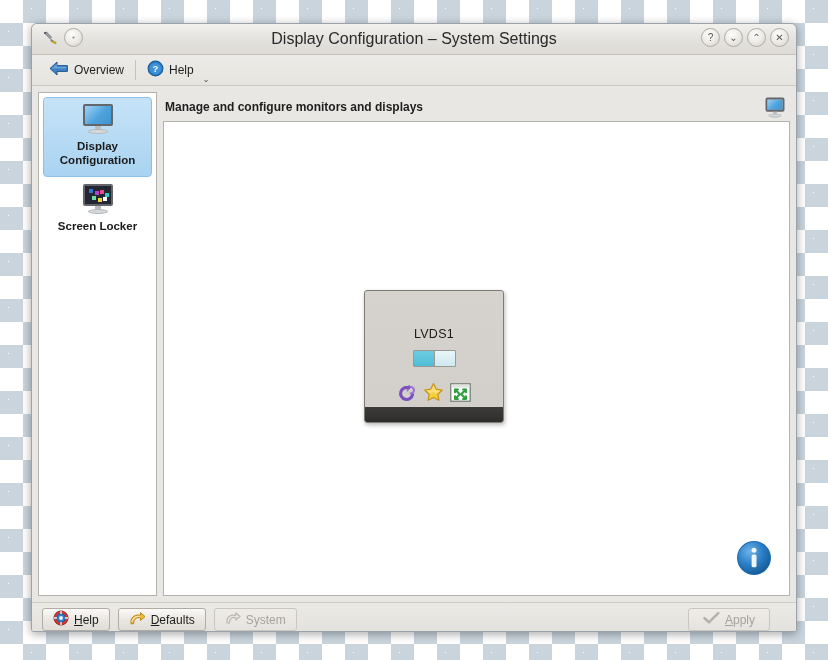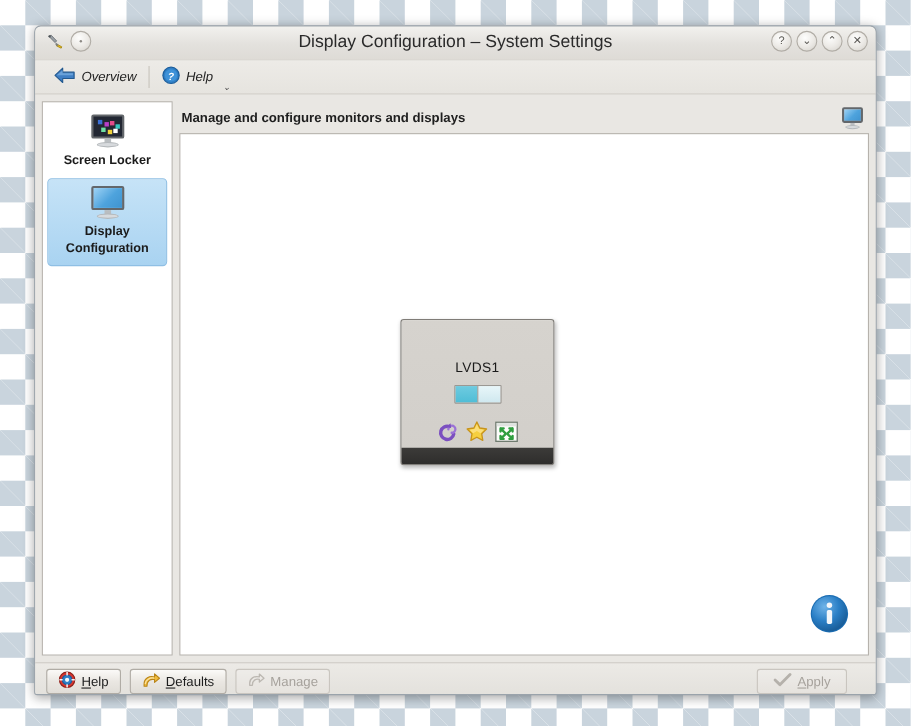--- a/index.html
+++ b/index.html
@@ -86,21 +86,20 @@
 
   
   .toolbar {
     position: relative;
     height: 30px;
     background: linear-gradient(to bottom, #edebe7 0%, #e6e4df 100%);
     border-bottom: 1px solid #ccc8c2;
     display: flex;
     align-items: center;
     padding-left: 10px;
-    font-style: italic;
   }
   .tool-item {
     display: flex;
     align-items: center;
     gap: 5px;
     padding: 2px 7px;
     border-radius: 3px;
     font-size: 12px;
     color: #1f1f1f;
   }
@@ -375,48 +374,48 @@
         </svg>
       </span>
       <span>Help</span>
     </div>
     <span class="chevron-small">⌄</span>
   </div>
 
   <div class="body-area">
 
     <div class="sidebar">
+
+      <div class="side-item selected">
+        <span class="mon">
+          <span class="screen"></span>
+            <span class="neck"></span>
+            <span class="foot"></span>
+        </span>
+        <span class="side-label">
+          <span>Display</span><br>
+          <span>Configuration</span>
+        </span>
+      </div>
 
       <div class="side-item">
         <span class="mon locker">
           <span class="screen">
             <span class="px" style="left:4px;  top:3px;  background:#3b6fd6;"></span>
             <span class="px" style="left:10px; top:5px;  background:#b93ec9;"></span>
             <span class="px" style="left:15px; top:4px;  background:#e24b8a;"></span>
             <span class="px" style="left:20px; top:7px;  background:#35c7c0;"></span>
             <span class="px" style="left:7px;  top:10px; background:#6fe0a2;"></span>
             <span class="px" style="left:13px; top:12px; background:#f0d23b;"></span>
             <span class="px" style="left:18px; top:11px; background:#ffffff;"></span>
           </span>
           <span class="neck"></span>
             <span class="foot"></span>
         </span>
         <span class="side-label">Screen Locker</span>
-      </div>
-
-      <div class="side-item selected">
-        <span class="mon">
-          <span class="screen"></span>
-            <span class="neck"></span>
-            <span class="foot"></span>
-        </span>
-        <span class="side-label">
-          <span>Display</span><br>
-          <span>Configuration</span>
-        </span>
       </div>
 
     </div>
 
     <div class="main">
       <div class="main-header">
         <span class="htitle">Manage and configure monitors and displays</span>
         <span class="mon small">
           <span class="screen"></span>
             <span class="neck"></span>
@@ -506,21 +505,21 @@
       </span>
       <span><span class="u">D</span>efaults</span>
     </div>
 
     <div class="btn disabled">
       <span>
         <svg width="16" height="15" viewBox="0 0 16 15">
           <path d="M2 10 C2 5.4 6.6 3.2 10.8 4.4 L10.8 1.8 L15 5.5 L10.8 9 L10.8 6.6 C7.6 5.9 4.4 7.4 4.4 12 L2 12 Z" fill="none" stroke="#bcb8b2" stroke-width="1.2" stroke-linejoin="round"></path>
         </svg>
       </span>
-      <span>Manage</span>
+      <span>System</span>
     </div>
 
     <div class="spacer"></div>
 
     <div class="btn apply disabled">
       <span>
         <svg width="17" height="14" viewBox="0 0 17 14">
           <path d="M1.6 7.2 L6 11.4 L15.2 2.2" fill="none" stroke="#b5b1ab" stroke-width="2.6" stroke-linecap="round" stroke-linejoin="round"></path>
         </svg>
       </span>

